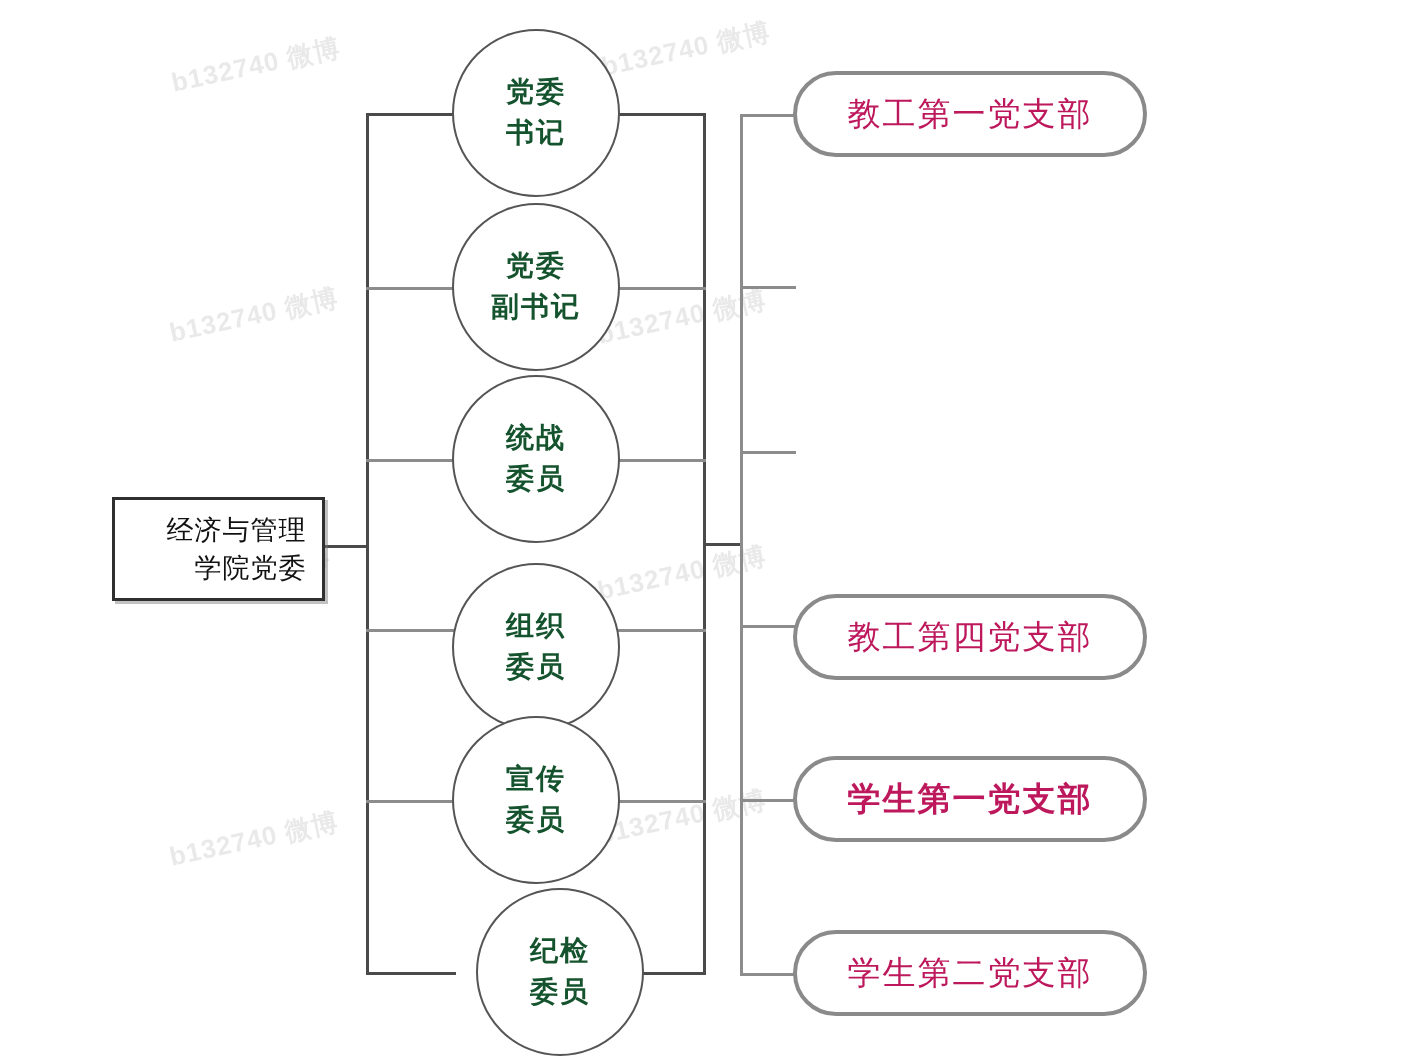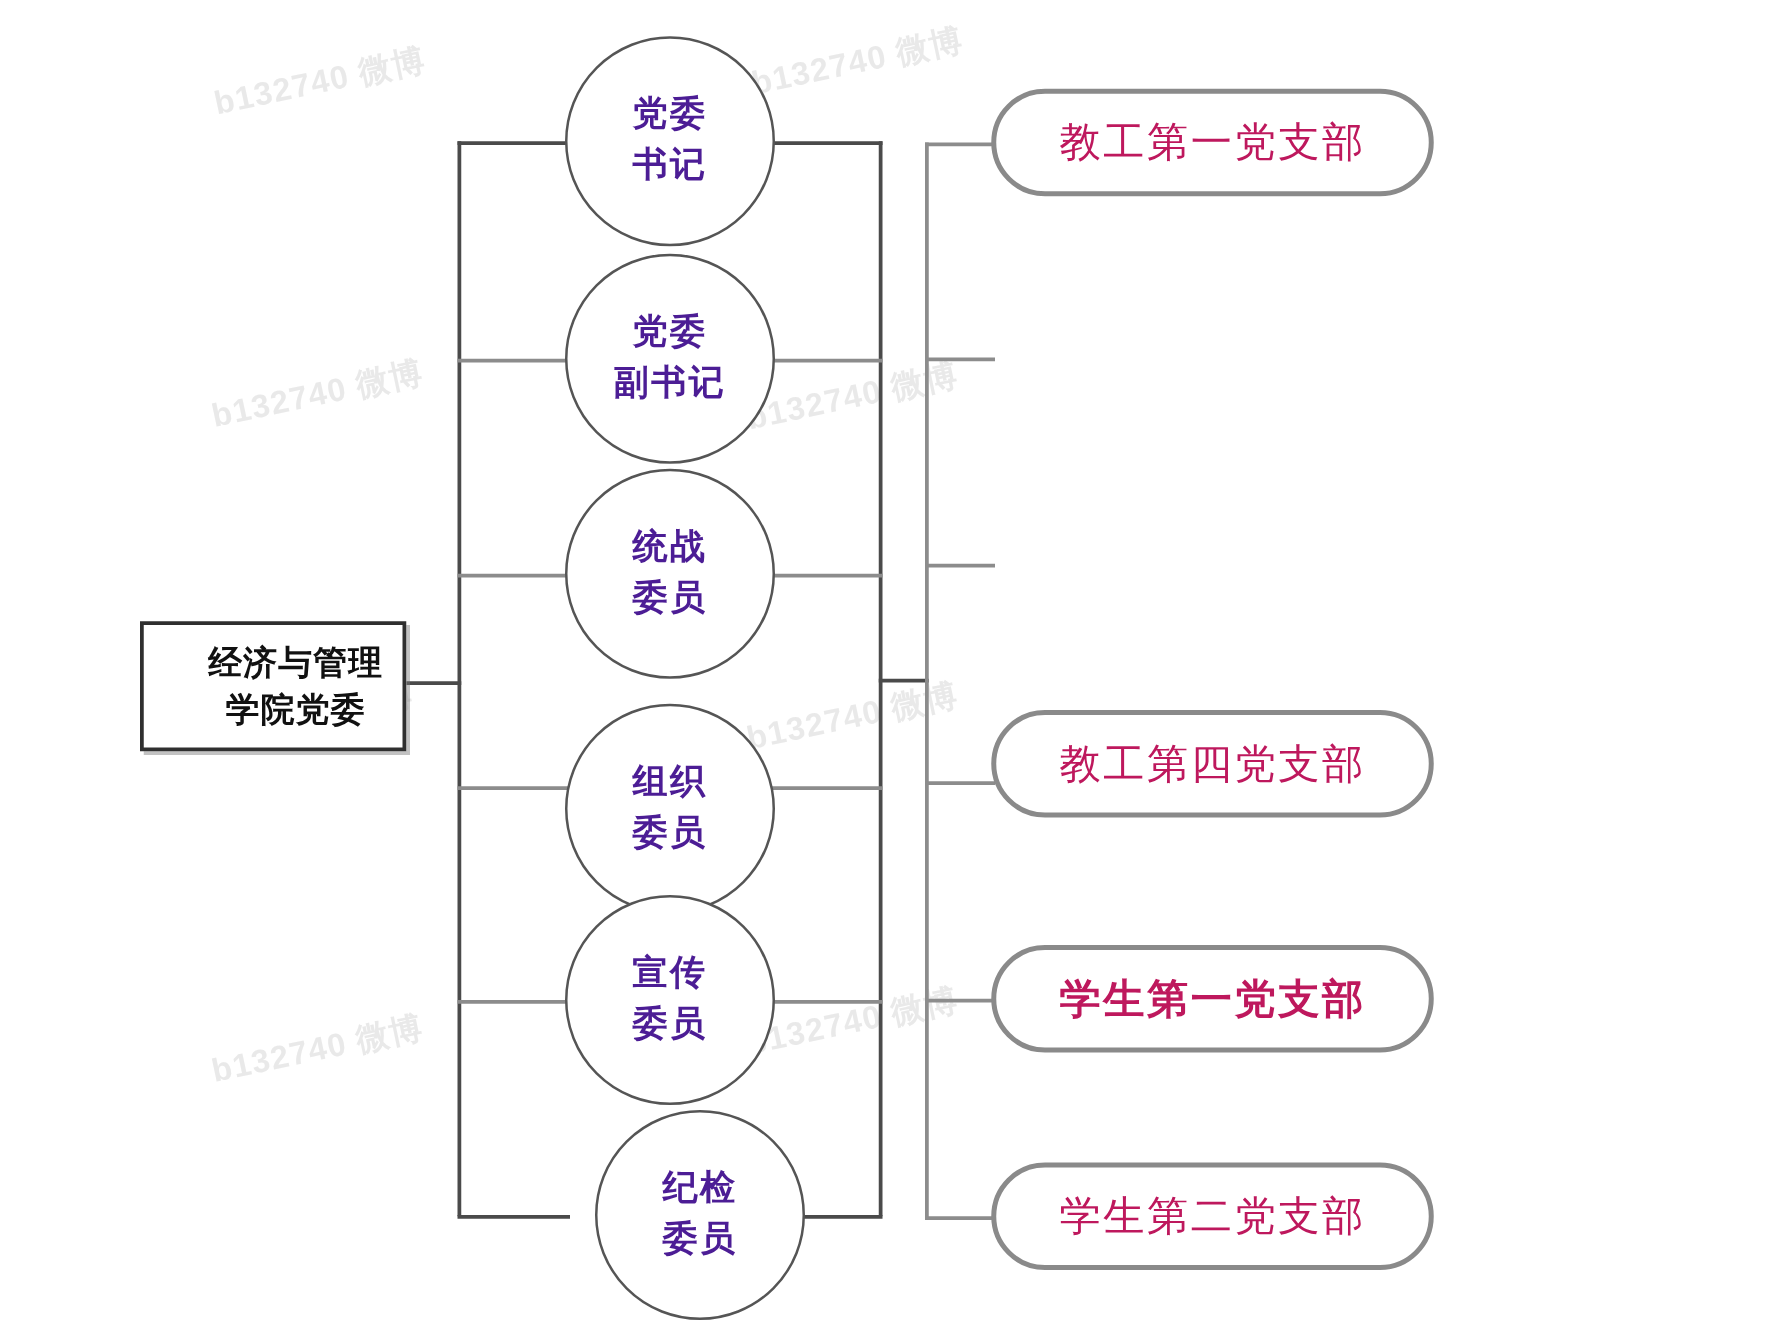--- a/index.html
+++ b/index.html
@@ -54,22 +54,22 @@
     box-shadow: 3px 3px 0 0 rgba(120,120,120,.45);
     display: flex;
     align-items: center;
     justify-content: center;
     box-sizing: border-box;
   }
   .root-box .txt {
     font-size: 27px;
     line-height: 1.42;
     color: #111111;
-    text-align: center;
-    font-weight: 700;
+    text-align: right;
+    font-weight: 400;
     letter-spacing: 1px;
     white-space: pre-line;
     margin-left: 36px;
   }
 
   
   .circ {
     position: absolute;
     width: 168px;
     height: 168px;
@@ -77,21 +77,21 @@
     border-radius: 50%;
     background: #ffffff;
     display: flex;
     align-items: center;
     justify-content: center;
     box-sizing: border-box;
   }
   .circ .txt {
     font-size: 28px;
     line-height: 1.45;
-    color: #4c1d95;
+    color: #14532d;
     text-align: center;
     font-weight: 700;
     letter-spacing: 2px;
     white-space: pre-line;
   }
 
   
   .pill {
     position: absolute;
     left: 793px;
@@ -183,21 +183,21 @@
 委员</span>
   </div>
   <div class="circ" style="left:476px; top:888px;">
     <span class="txt">纪检
 委员</span>
   </div>
 
   <div class="pill" style="top:71px;">
     <span class="txt">教工第一党支部</span>
   </div>
-  <div class="pill" style="top:568px;">
+  <div class="pill" style="top:594px;">
     <span class="txt">教工第四党支部</span>
   </div>
   <div class="pill" style="top:756px;font-weight:bold;">
     <span class="txt">学生第一党支部</span>
   </div>
   <div class="pill" style="top:930px;">
     <span class="txt">学生第二党支部</span>
   </div>
 
 </div>

